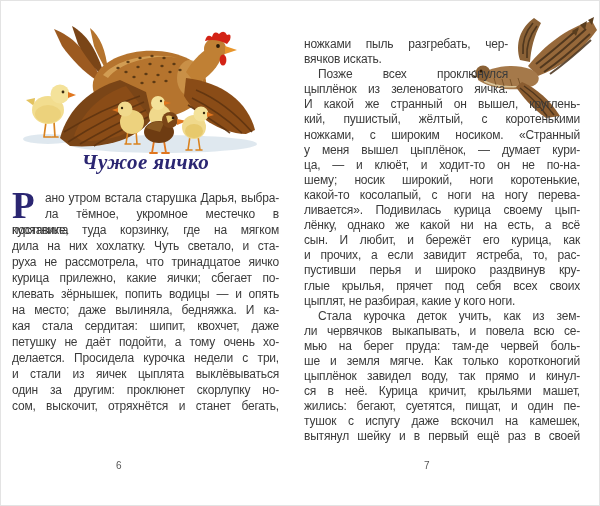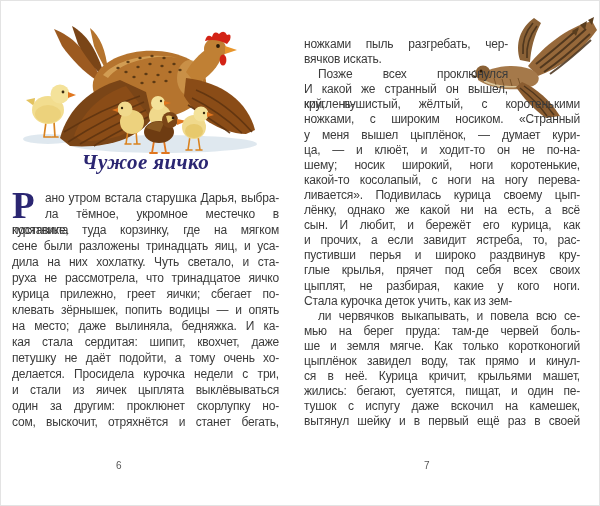--- a/index.html
+++ b/index.html
@@ -159,24 +159,23 @@
   </g>
 </svg>
 
 <div class="title">Чужое яичко</div>
 
 <div class="text-col left-text">
   <i class="dropcap">Р</i>
 <div>ано утром встала старушка Дарья, выбра-</div>
     <div>ла тёмное, укромное местечко в курятнике,</div>
     <div>поставила туда корзинку, где на мягком</div>
-    <div>сене были разложены тринадцать яиц, и уса-</div>
     <div>дила на них хохлатку. Чуть светало, и ста-</div>
     <div>руха не рассмотрела, что тринадцатое яичко</div>
-    <div>курица прилежно, греет яички; сбегает по-</div>
+    <div>курица прилежно, какие яички; сбегает по-</div>
     <div>клевать зёрнышек, попить водицы — и опять</div>
     <div>на место; даже вылиняла, бедняжка. И ка-</div>
     <div>кая стала сердитая: шипит, квохчет, даже</div>
     <div>петушку не даёт подойти, а тому очень хо-</div>
     <div>делается. Просидела курочка недели с три,</div>
     <div>и стали из яичек цыплята выклёвываться</div>
     <div>один за другим: проклюнет скорлупку но-</div>
     <div>сом, выскочит, отряхнётся и станет бегать,</div>
   </div>
 
@@ -214,20 +213,21 @@
     <path d="M54,70 C66,78 76,88 84,99"></path>
     <path d="M50,72 C60,80 70,90 77,100"></path>
   </g>
 </svg>
 
 <div class="text-col right-text">
   <i class="hawk-spacer"></i>
 <div>ножками пыль разгребать, чер-</div>
     <div>вячков искать.</div>
     <div>Позже всех проклюнулся</div>
+    <div>цыплёнок из зеленоватого яичка.</div>
     <div>И какой же странный он вышел, круглень-</div>
     <div>кий, пушистый, жёлтый, с коротенькими</div>
     <div>ножками, с широким носиком. «Странный</div>
     <div>у меня вышел цыплёнок, — думает кури-</div>
     <div>ца, — и клюёт, и ходит-то он не по-на-</div>
     <div>шему; носик широкий, ноги коротенькие,</div>
     <div>какой-то косолапый, с ноги на ногу перева-</div>
     <div>ливается». Подивилась курица своему цып-</div>
     <div>лёнку, однако же какой ни на есть, а всё</div>
     <div>сын. И любит, и бережёт его курица, как</div>

